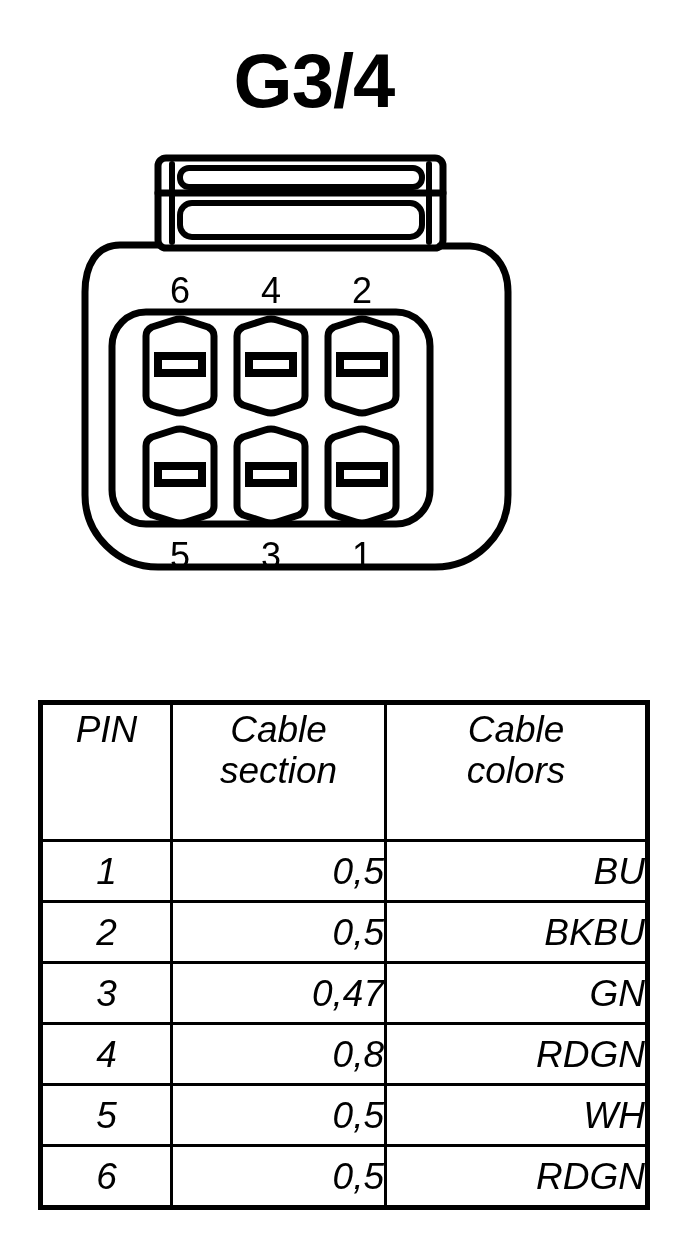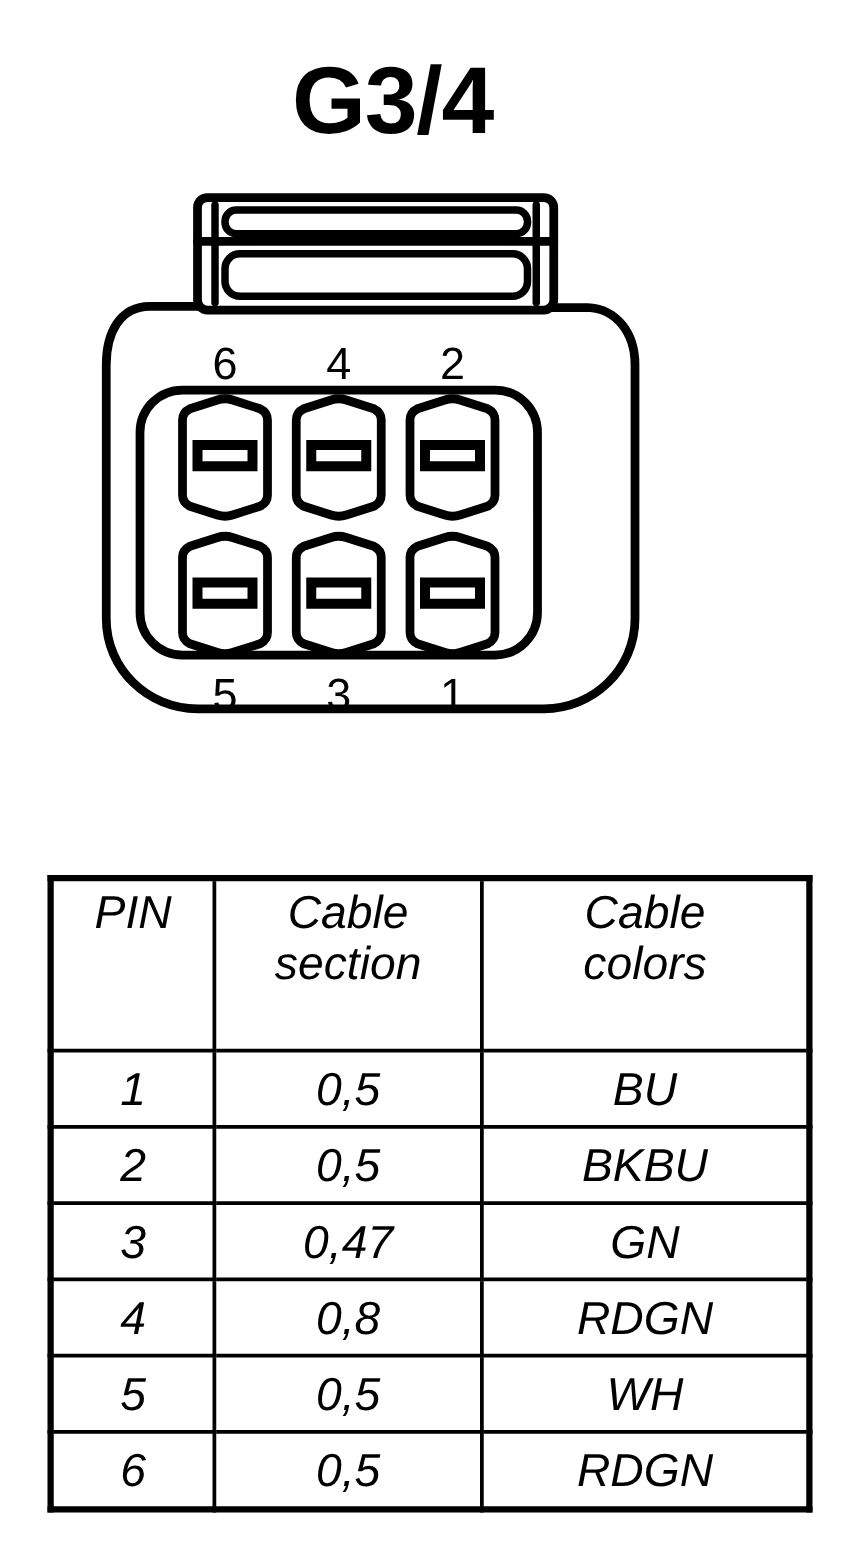--- a/index.html
+++ b/index.html
@@ -107,21 +107,21 @@
   table#pin-table thead th .hline { display: block; }
   table#pin-table tbody td {
     height: 58px;
     line-height: 1;
   }
   td.cell-pin {
     text-align: center;
   }
   td.cell-cross,
   td.cell-colors {
-    text-align: center;
+    text-align: right;
     padding-left: 10px;
   }
 </style>
 </head>
 <body>
 
 <div id="title-block">
   <span id="page-title">G3/4</span>
 </div>
 

